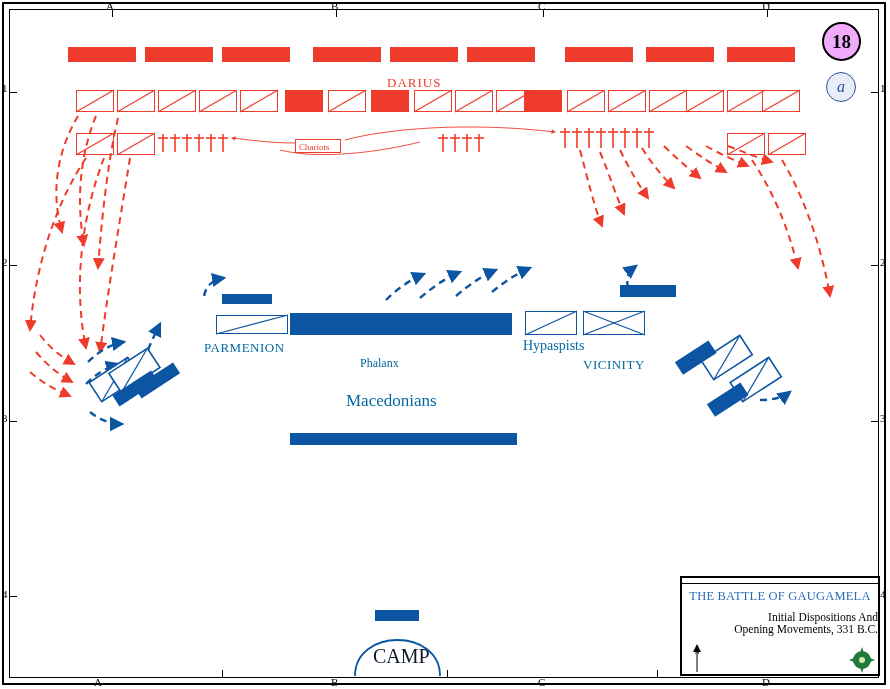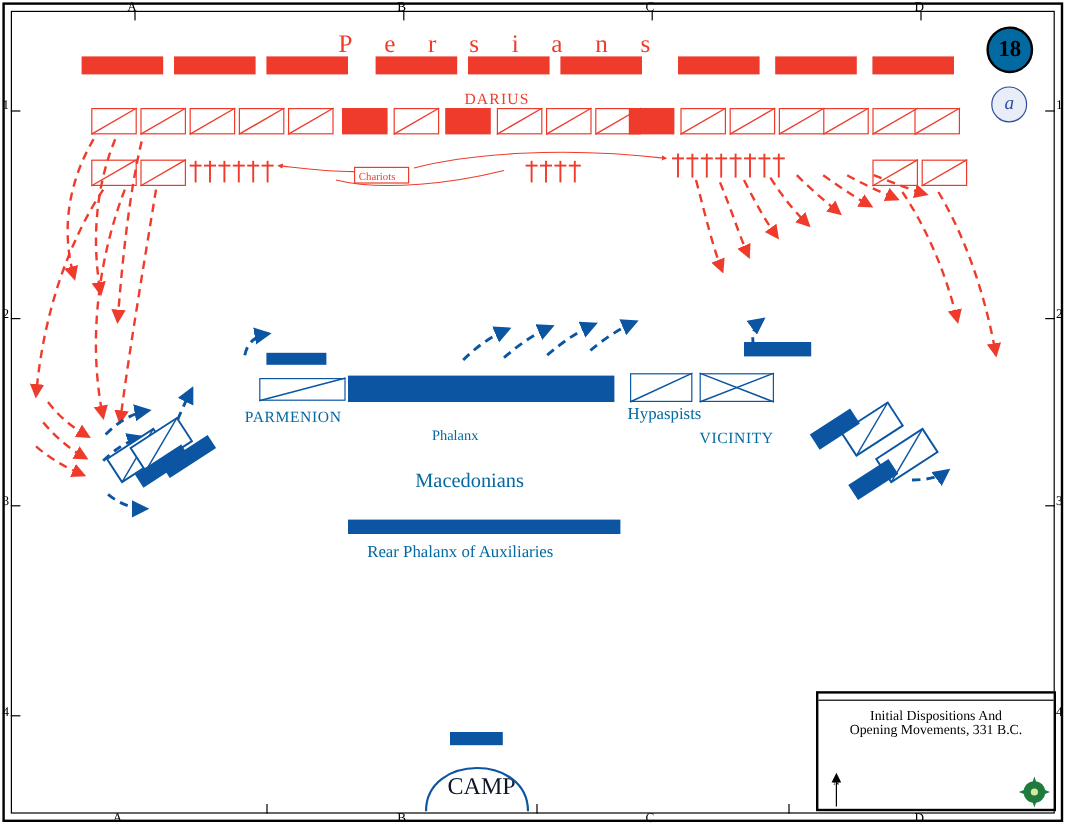--- a/index.html
+++ b/index.html
@@ -33,24 +33,24 @@
   .lbl-blue{color:#0369a1;}
   .title-persians{
     font-size:21px;letter-spacing:11px;color:#ef3B2c;font-family:"Liberation Serif", serif;
   }
   .legend-box{
     position:absolute;border:2px solid #000;background:#fff;box-sizing:border-box;
     text-align:center;
   }
   .legend-title{font-size:13px;font-weight:bold;letter-spacing:.5px;color:#000;}
   .legend-sub{font-size:12.5px;color:#2b6cb7;letter-spacing:.2px;}
-  .legend-line{font-size:11.5px;color:#000;}
+  .legend-line{font-size:11.5px;color:#000;text-align:right;}
   .badge-num{
     position:absolute;width:35px;height:35px;border-radius:50%;
-    border:2px solid #000;background:#0369a1;color:#000;
+    border:2px solid #000;background:#f0abfc;color:#000;
     font-size:19px;font-weight:bold;display:flex;align-items:center;justify-content:center;
   }
   .badge-a{
     position:absolute;width:28px;height:28px;border-radius:50%;
     border:1.5px solid #2b4f9e;background:#e8edf7;color:#2b4f9e;
     font-size:16px;font-style:italic;display:flex;align-items:center;justify-content:center;
     font-family:"Liberation Serif", serif;
   }
   .chariot-box{
     position:absolute;border:1px solid #ef3B2c;background:#fff;color:#ef3B2c;
@@ -99,21 +99,20 @@
   <div class="ticks" style="left:9px;top:421px;width:8px;height:1px;"></div>
   <div class="ticks" style="left:9px;top:596px;width:8px;height:1px;"></div>
   <div class="ticks" style="left:871px;top:92px;width:8px;height:1px;"></div>
   <div class="ticks" style="left:871px;top:265px;width:8px;height:1px;"></div>
   <div class="ticks" style="left:871px;top:421px;width:8px;height:1px;"></div>
   <div class="ticks" style="left:871px;top:596px;width:8px;height:1px;"></div>
 
   <div class="badge-num" style="left:822px;top:22px;">18</div>
   <div class="badge-a" style="left:826px;top:72px;">a</div>
 
-  <div class="lbl title-persians" style="left:282px;top:24px;">P e r s i a n s</div>
   <div class="lbl lbl-red" style="left:387px;top:75px;font-size:13px;letter-spacing:1px;">DARIUS</div>
   <div class="lbl lbl-blue" style="left:346px;top:391px;font-size:17px;text-align:center;">Macedonians</div>
 
   <div class="unit red-solid" style="left:68px;top:47px;width:68px;height:15px;"></div>
   <div class="unit red-solid" style="left:145px;top:47px;width:68px;height:15px;"></div>
   <div class="unit red-solid" style="left:222px;top:47px;width:68px;height:15px;"></div>
   <div class="unit red-solid" style="left:313px;top:47px;width:68px;height:15px;"></div>
   <div class="unit red-solid" style="left:390px;top:47px;width:68px;height:15px;"></div>
   <div class="unit red-solid" style="left:467px;top:47px;width:68px;height:15px;"></div>
   <div class="unit red-solid" style="left:565px;top:47px;width:68px;height:15px;"></div>
@@ -152,25 +151,25 @@
   <div class="unit blue-open" style="left:525px;top:311px;width:52px;height:24px;"></div>
   <div class="unit blue-open" style="left:583px;top:311px;width:62px;height:24px;"></div>
   <div class="unit blue-solid" style="left:620px;top:285px;width:56px;height:12px;"></div>
   <div class="unit blue-solid" style="left:290px;top:433px;width:227px;height:12px;"></div>
   <div class="unit blue-solid" style="left:375px;top:610px;width:44px;height:11px;"></div>
 
   <div class="lbl lbl-blue" style="left:204px;top:340px;font-size:13px;letter-spacing:.5px;">PARMENION</div>
   <div class="lbl lbl-blue" style="left:360px;top:356px;font-size:12px;">Phalanx</div>
   <div class="lbl lbl-blue" style="left:523px;top:338px;font-size:14px;">Hypaspists</div>
   <div class="lbl lbl-blue" style="left:583px;top:357px;font-size:13px;letter-spacing:.5px;">VICINITY</div>
-  <div class="lbl lbl-blue" style="left:306px;top:453px;font-size:14px;">Rear Phalanx of Auxiliaries</div>
   <div class="lbl camp-label" style="left:373px;top:645px;">CAMP</div>
 
   <div class="legend-box" style="left:680px;top:576px;width:200px;height:100px;">
     <div style="border-bottom:1px solid #000;margin:5px 0 0 0;"></div>
+    <div class="legend-sub" style="margin-top:5px;">THE BATTLE OF GAUGAMELA</div>
     <div class="legend-line" style="margin-top:7px;">Initial Dispositions And</div>
     <div class="legend-line">Opening Movements, 331 B.C.</div>
   </div>
   <div style="position:absolute;left:690px;top:648px;font-size:7px;color:#000;text-align:center;width:14px;">N</div>
 
   <svg class="overlay" viewBox="0 0 890 689">
     <defs>
       <marker id="ar-red" markerWidth="7" markerHeight="7" refX="5" refY="3" orient="auto">
         <path d="M0,0 L6,3 L0,6 z" fill="#ef3B2c"></path>
       </marker>

